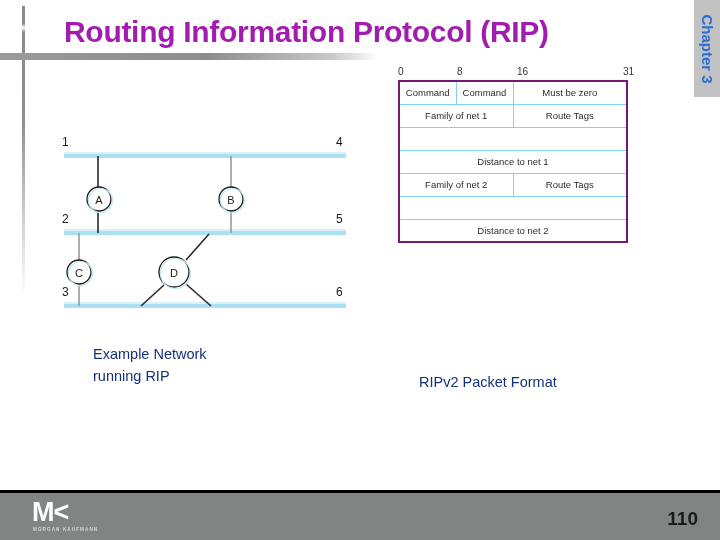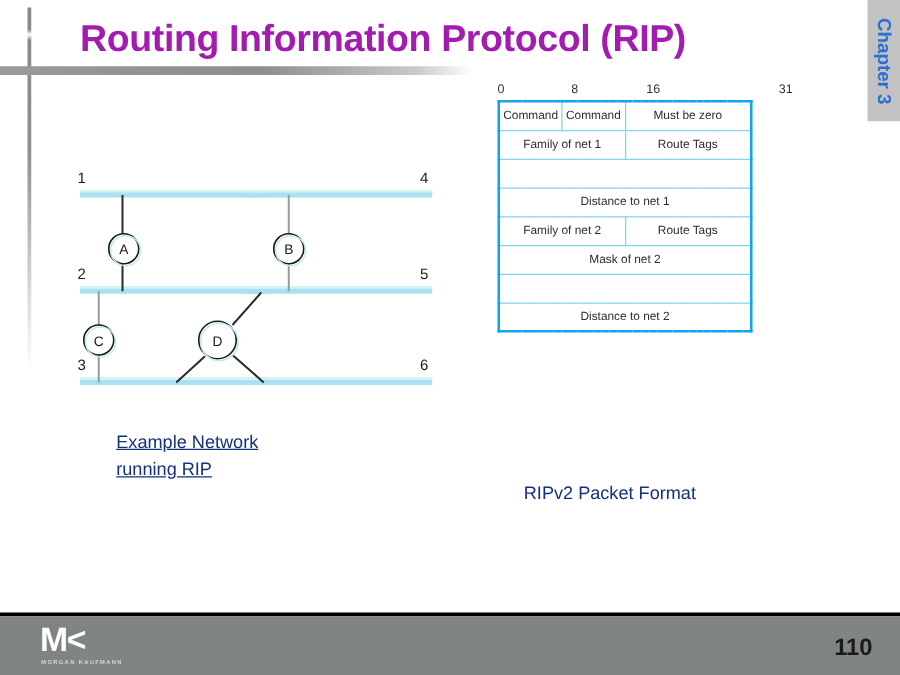--- a/index.html
+++ b/index.html
@@ -80,25 +80,25 @@
     font-size:10px;
     color:#333333;
     line-height:12px;
   }
   #bit-scale .b0  { left:0px; }
   #bit-scale .b8  { left:59px; }
   #bit-scale .b16 { left:119px; }
   #bit-scale .b31 { left:225px;text-align:right; }
 
   #packet-table {
-    width:204px;
+    width:230px;
     border-collapse:collapse;
     margin-left:2px;
     table-layout:fixed;
-    border:2px solid #0ea5e9;
+    border:2px solid #701a75;
   }
   #packet-table td {
     border:1px solid #7fd4ee;
     height:23px;
     text-align:center;
     vertical-align:middle;
     font-size:9.5px;
     color:#2d2d2d;
     background:#ffffff;
     white-space:nowrap;
@@ -106,22 +106,22 @@
   #packet-table tr.blank td { height:23px; }
 
   
   .caption {
     position:absolute;
     color:#15307d;
     font-size:14.5px;
     line-height:1.55;
     white-space:pre-line;
   }
-  #caption-network { left:93px; top:343px;text-decoration:underline; }
-  #caption-packet  { left:419px; top:384px; }
+  #caption-network { left:93px; top:343px; }
+  #caption-packet  { left:419px; top:371px; }
 
   
   #footer-rule {
     position:absolute; left:0; bottom:47px;
     width:720px; height:3px; background:#000000;
   }
   #footer-bar {
     position:absolute; left:0; bottom:0;
     width:720px; height:47px;
     background:#808584;
@@ -246,23 +246,20 @@
         <tr class="blank">
           <td colspan="32"></td>
         </tr>
         <tr>
           <td colspan="32">Distance to net 1</td>
         </tr>
         <tr>
           <td colspan="16">Family of net 2</td>
           <td colspan="16">Route Tags</td>
         </tr>
-        <tr>
-          <td colspan="32">Mask of net 2</td>
-        </tr>
         <tr class="blank">
           <td colspan="32"></td>
         </tr>
         <tr>
           <td colspan="32">Distance to net 2</td>
         </tr>
       </tbody>
   </table>
 </div>
 

